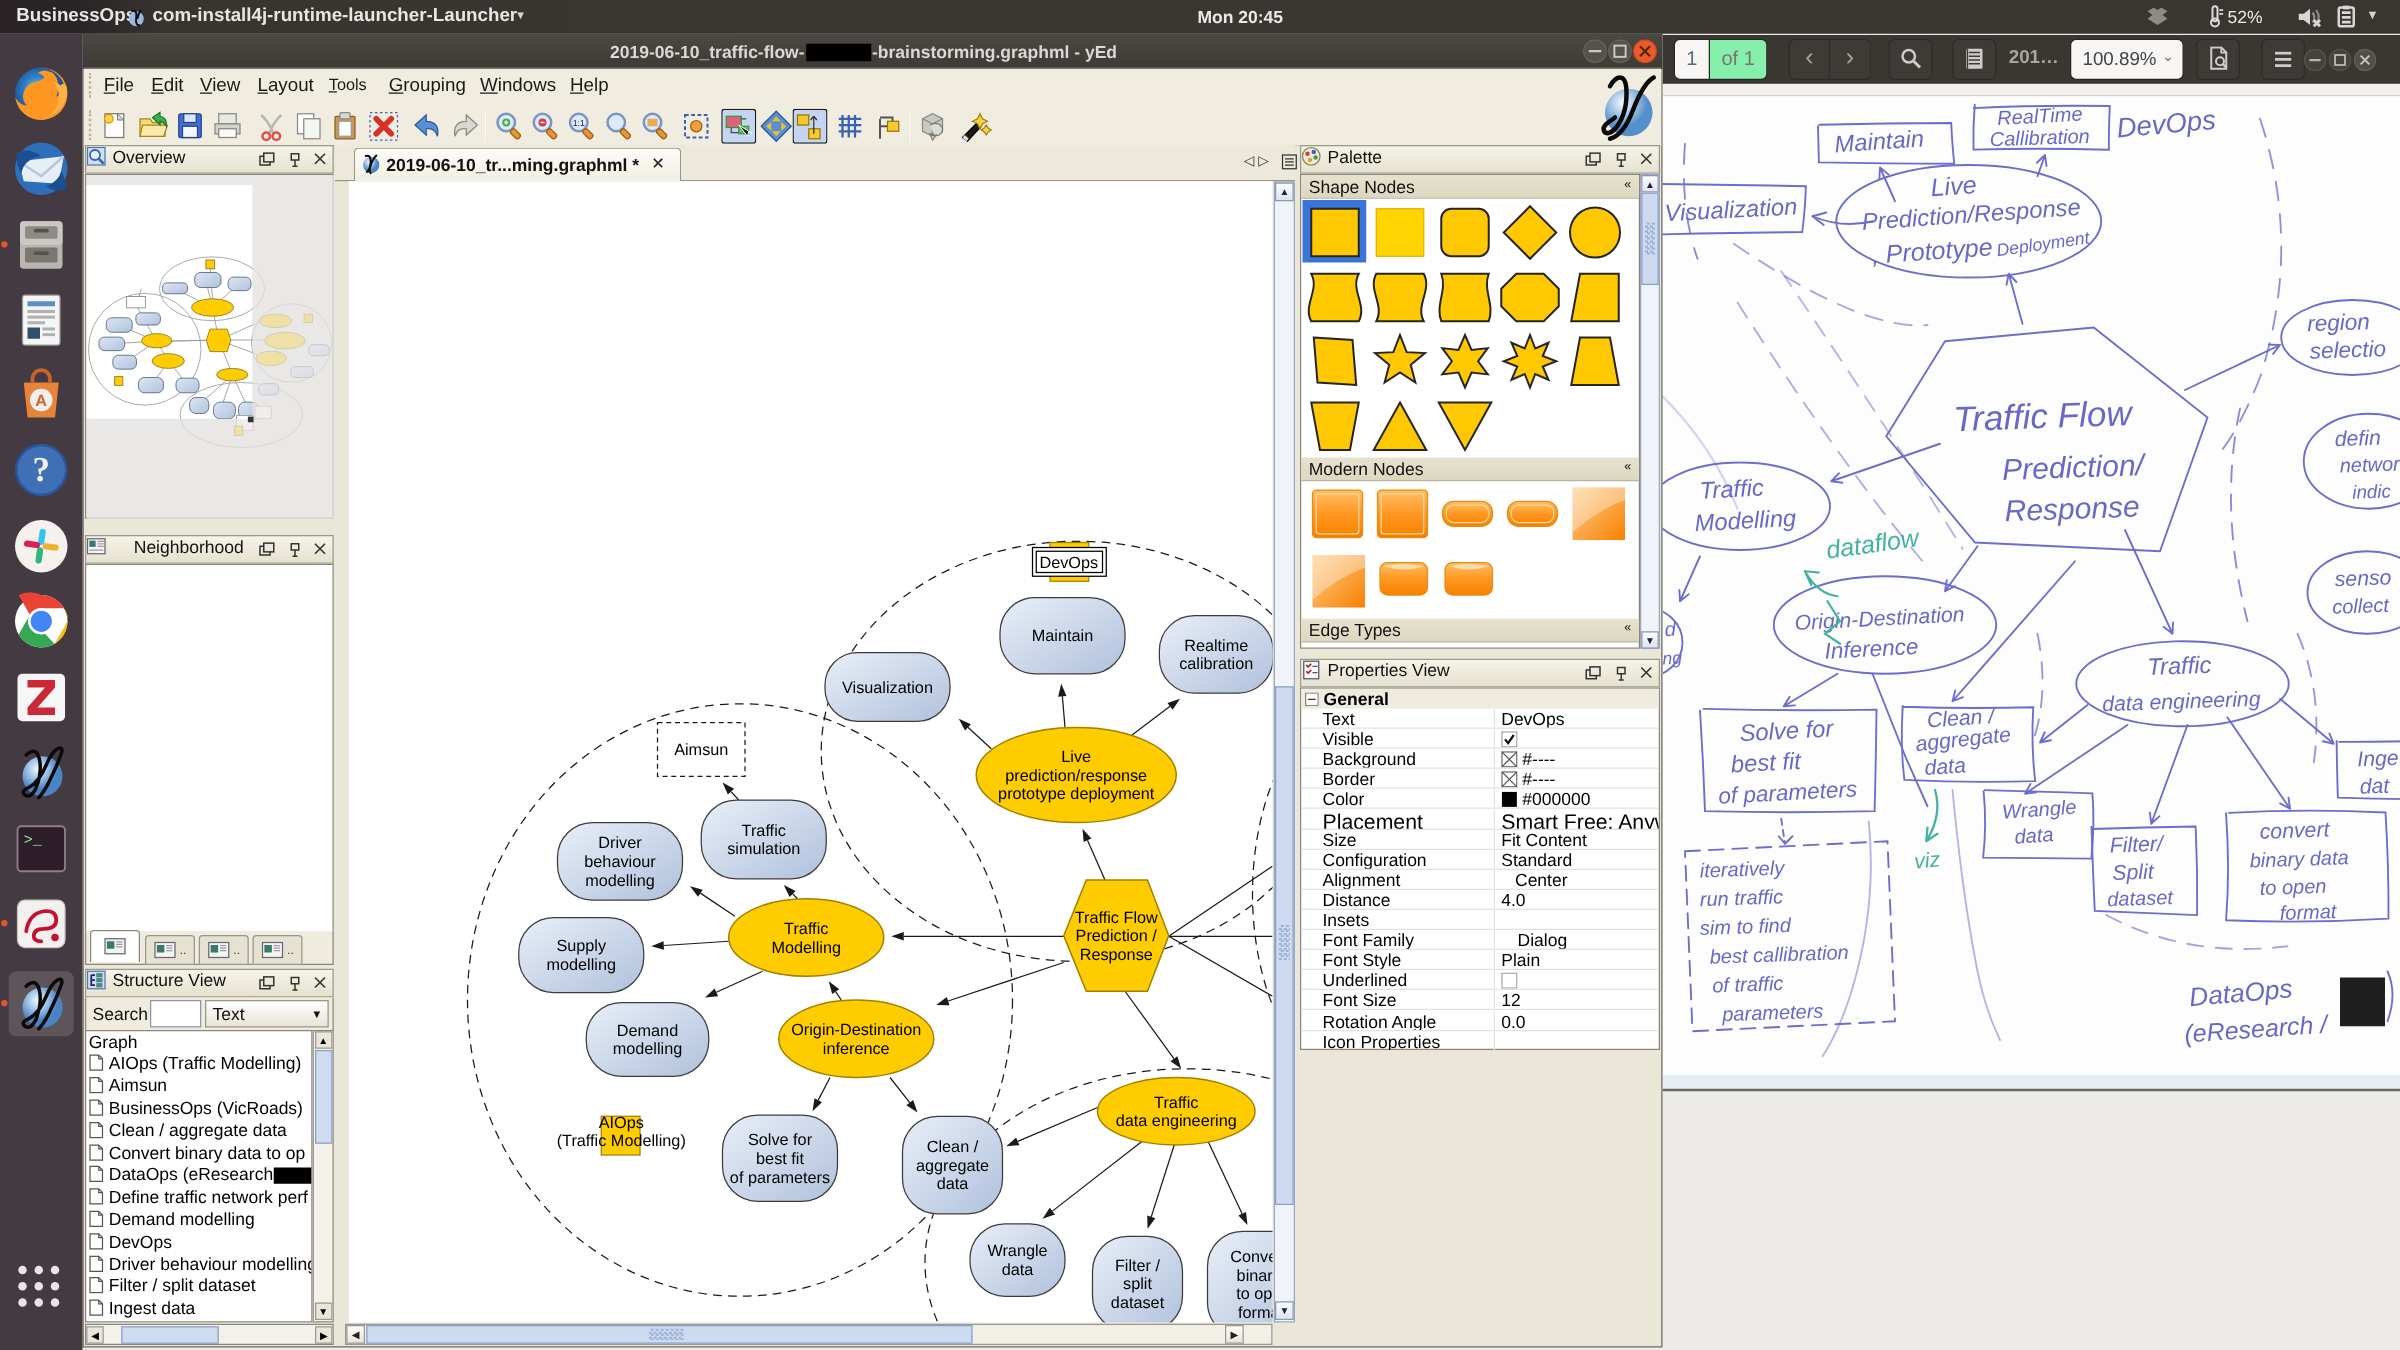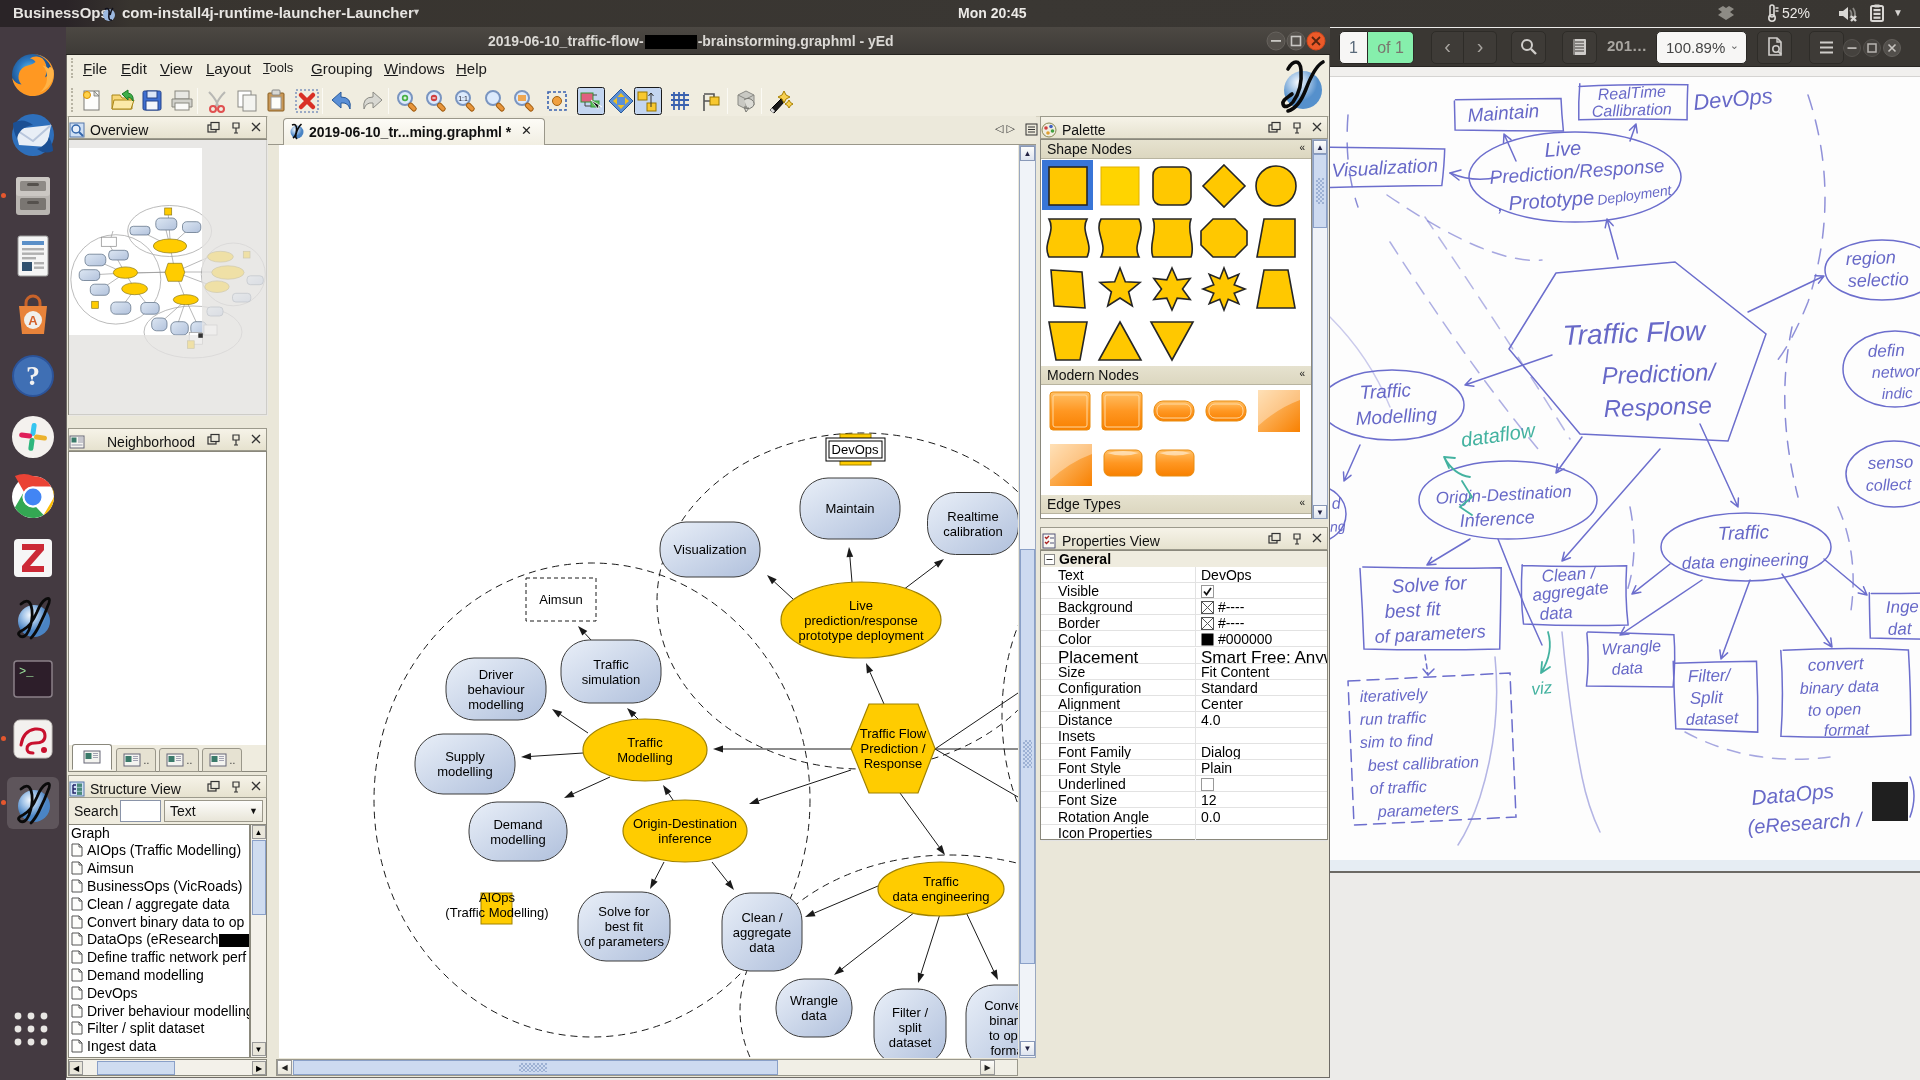--- a/index.html
+++ b/index.html
@@ -1,18 +1,18 @@
 <!DOCTYPE html>
 <html><head><meta charset="utf-8">
 <style>
 *{margin:0;padding:0;box-sizing:border-box}
 html,body{width:1920px;height:1080px;overflow:hidden;font-family:"Liberation Sans",sans-serif;background:#edecea}
 .abs{position:absolute}
 svg{display:block}
-.ptitle{position:absolute;height:23px;background:linear-gradient(#f6f3e8,#e6e2cf);border:1px solid #9c9a8c;font-size:14px;color:#111;display:flex;align-items:flex-end}
+.ptitle{position:absolute;height:23px;background:linear-gradient(#f6f3e8,#e6e2cf);border:1px solid #9c9a8c;font-size:14px;color:#111;display:flex;align-items:flex-start}
 .node-blue{fill:url(#gblue);stroke:#3c3c3c;stroke-width:1}
 .node-txt{font-size:13px;fill:#000;text-anchor:middle;font-family:"Liberation Sans",sans-serif}
 .edge{stroke:#1a1a1a;stroke-width:1;fill:none}
 .dashell{stroke:#1a1a1a;stroke-width:1;fill:none;stroke-dasharray:7 5}
 .wb{stroke:#585ac6;stroke-width:1.5;fill:none;stroke-linecap:round}
 .wbt{fill:#5254c0;font-style:italic;font-family:"Liberation Sans",sans-serif}
 .wbg{stroke:#2aa893;stroke-width:1.8;fill:none;stroke-linecap:round}
 </style></head>
 <body>
 
@@ -824,33 +824,33 @@
 <div class="abs" style="z-index:15;left:1041px;top:663.6px;width:286px;height:16.1px;border-bottom:1px solid #e2e2e2;font-size:14px;color:#000;white-space:nowrap;overflow:hidden">
     <span style="position:absolute;left:17px;top:0px">Size</span>
     <span style="position:absolute;left:154px;top:0px;border-left:1px solid #e2e2e2;padding-left:5px;width:132px;height:100%">Fit Content</span>
   </div>
 <div class="abs" style="z-index:15;left:1041px;top:679.7px;width:286px;height:16.1px;border-bottom:1px solid #e2e2e2;font-size:14px;color:#000;white-space:nowrap;overflow:hidden">
     <span style="position:absolute;left:17px;top:0px">Configuration</span>
     <span style="position:absolute;left:154px;top:0px;border-left:1px solid #e2e2e2;padding-left:5px;width:132px;height:100%">Standard</span>
   </div>
 <div class="abs" style="z-index:15;left:1041px;top:695.8px;width:286px;height:16.1px;border-bottom:1px solid #e2e2e2;font-size:14px;color:#000;white-space:nowrap;overflow:hidden">
     <span style="position:absolute;left:17px;top:0px">Alignment</span>
-    <span style="position:absolute;left:154px;top:0px;border-left:1px solid #e2e2e2;padding-left:5px;width:132px;height:100%">Center</span>
+    <span style="position:absolute;left:154px;top:0px;border-left:1px solid #e2e2e2;padding-left:16px;width:132px;height:100%">Center</span>
   </div>
 <div class="abs" style="z-index:15;left:1041px;top:711.9px;width:286px;height:16.1px;border-bottom:1px solid #e2e2e2;font-size:14px;color:#000;white-space:nowrap;overflow:hidden">
     <span style="position:absolute;left:17px;top:0px">Distance</span>
     <span style="position:absolute;left:154px;top:0px;border-left:1px solid #e2e2e2;padding-left:5px;width:132px;height:100%">4.0</span>
   </div>
 <div class="abs" style="z-index:15;left:1041px;top:728.0px;width:286px;height:16.1px;border-bottom:1px solid #e2e2e2;font-size:14px;color:#000;white-space:nowrap;overflow:hidden">
     <span style="position:absolute;left:17px;top:0px">Insets</span>
     <span style="position:absolute;left:154px;top:0px;border-left:1px solid #e2e2e2;padding-left:5px;width:132px;height:100%"></span>
   </div>
 <div class="abs" style="z-index:15;left:1041px;top:744.1px;width:286px;height:16.1px;border-bottom:1px solid #e2e2e2;font-size:14px;color:#000;white-space:nowrap;overflow:hidden">
     <span style="position:absolute;left:17px;top:0px">Font Family</span>
-    <span style="position:absolute;left:154px;top:0px;border-left:1px solid #e2e2e2;padding-left:5px;width:132px;height:100%">Dialog</span>
+    <span style="position:absolute;left:154px;top:0px;border-left:1px solid #e2e2e2;padding-left:18px;width:132px;height:100%">Dialog</span>
   </div>
 <div class="abs" style="z-index:15;left:1041px;top:760.2px;width:286px;height:16.1px;border-bottom:1px solid #e2e2e2;font-size:14px;color:#000;white-space:nowrap;overflow:hidden">
     <span style="position:absolute;left:17px;top:0px">Font Style</span>
     <span style="position:absolute;left:154px;top:0px;border-left:1px solid #e2e2e2;padding-left:5px;width:132px;height:100%">Plain</span>
   </div>
 <div class="abs" style="z-index:15;left:1041px;top:776.3px;width:286px;height:16.1px;border-bottom:1px solid #e2e2e2;font-size:14px;color:#000;white-space:nowrap;overflow:hidden">
     <span style="position:absolute;left:17px;top:0px">Underlined</span>
     <span style="position:absolute;left:154px;top:0px;border-left:1px solid #e2e2e2;padding-left:5px;width:132px;height:100%"><svg width="13" height="13" style="display:inline-block;vertical-align:-2px">
         <rect x="0.5" y="0.5" width="12" height="12" fill="#fff" stroke="#999"></rect>
       </svg></span>

